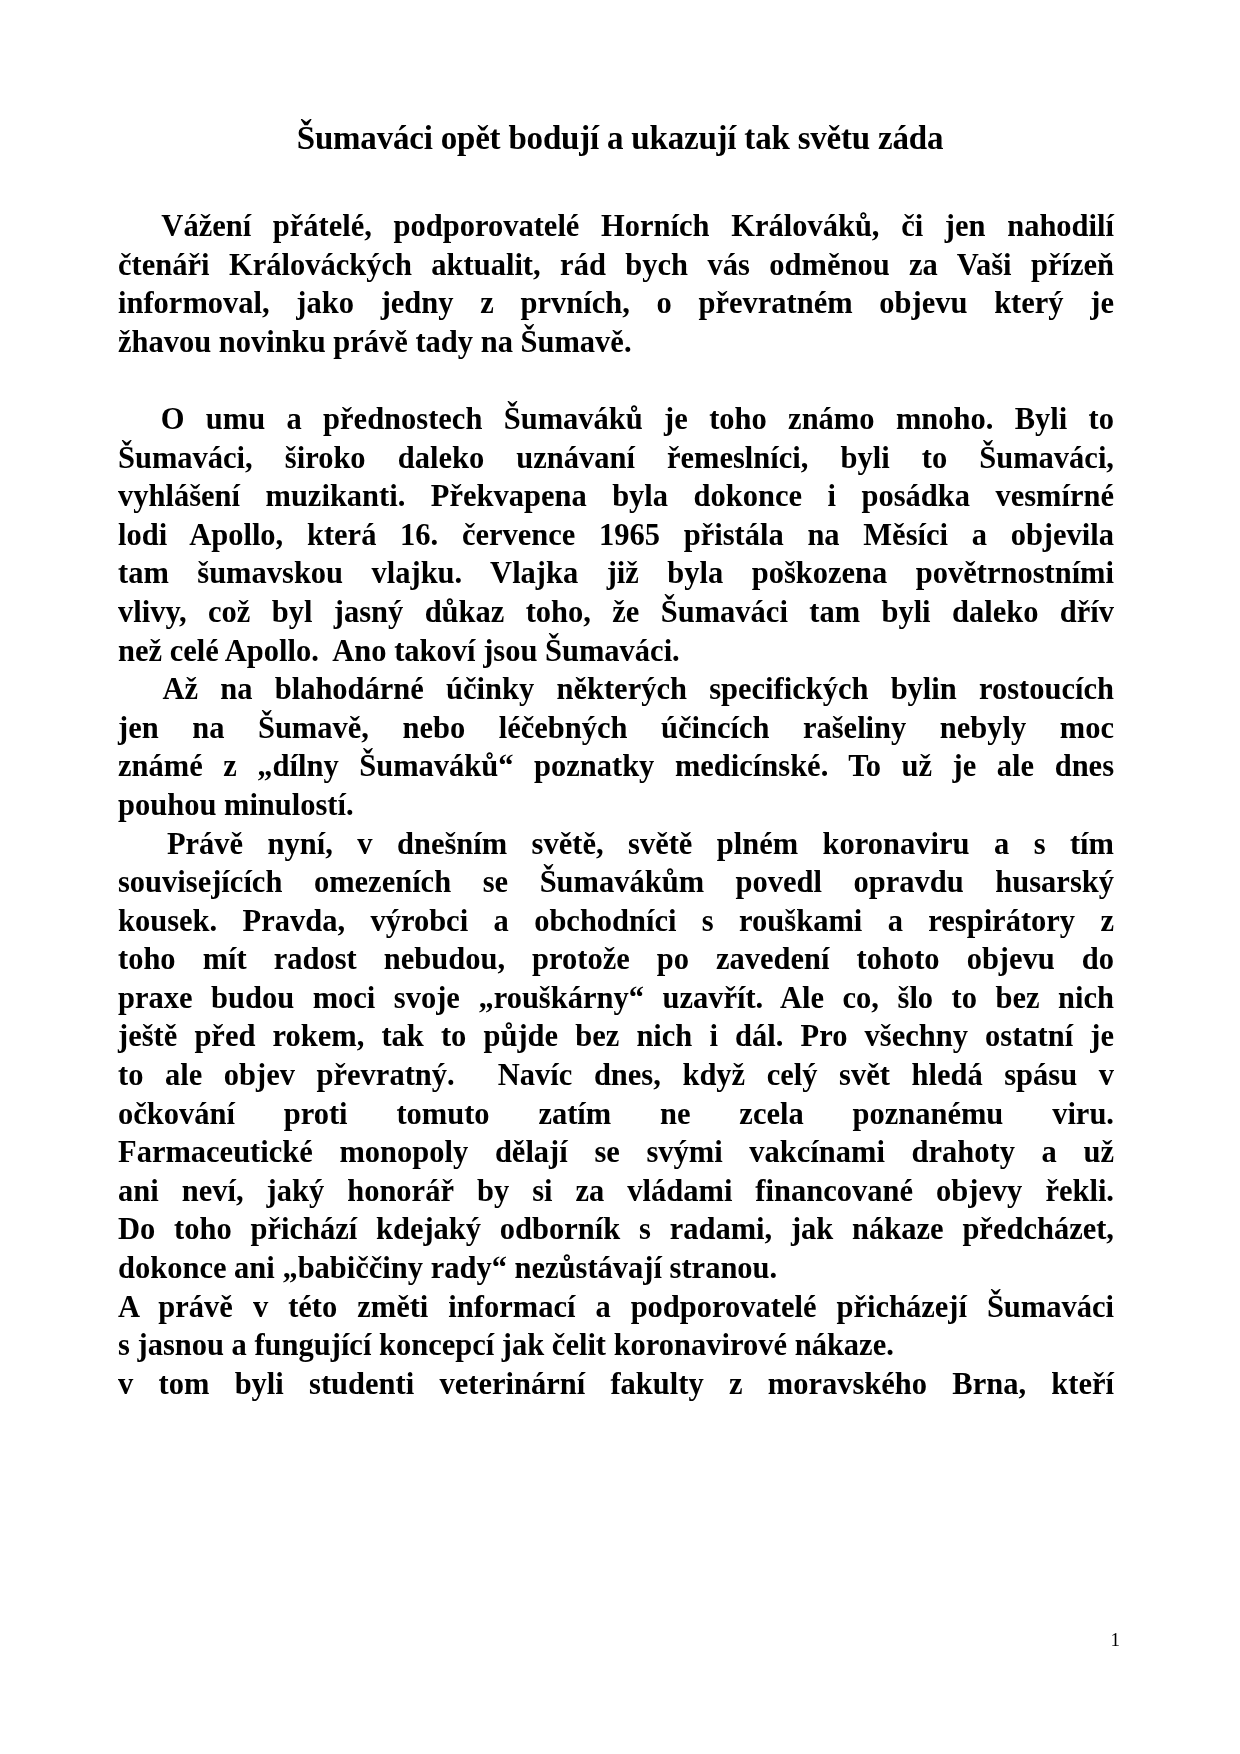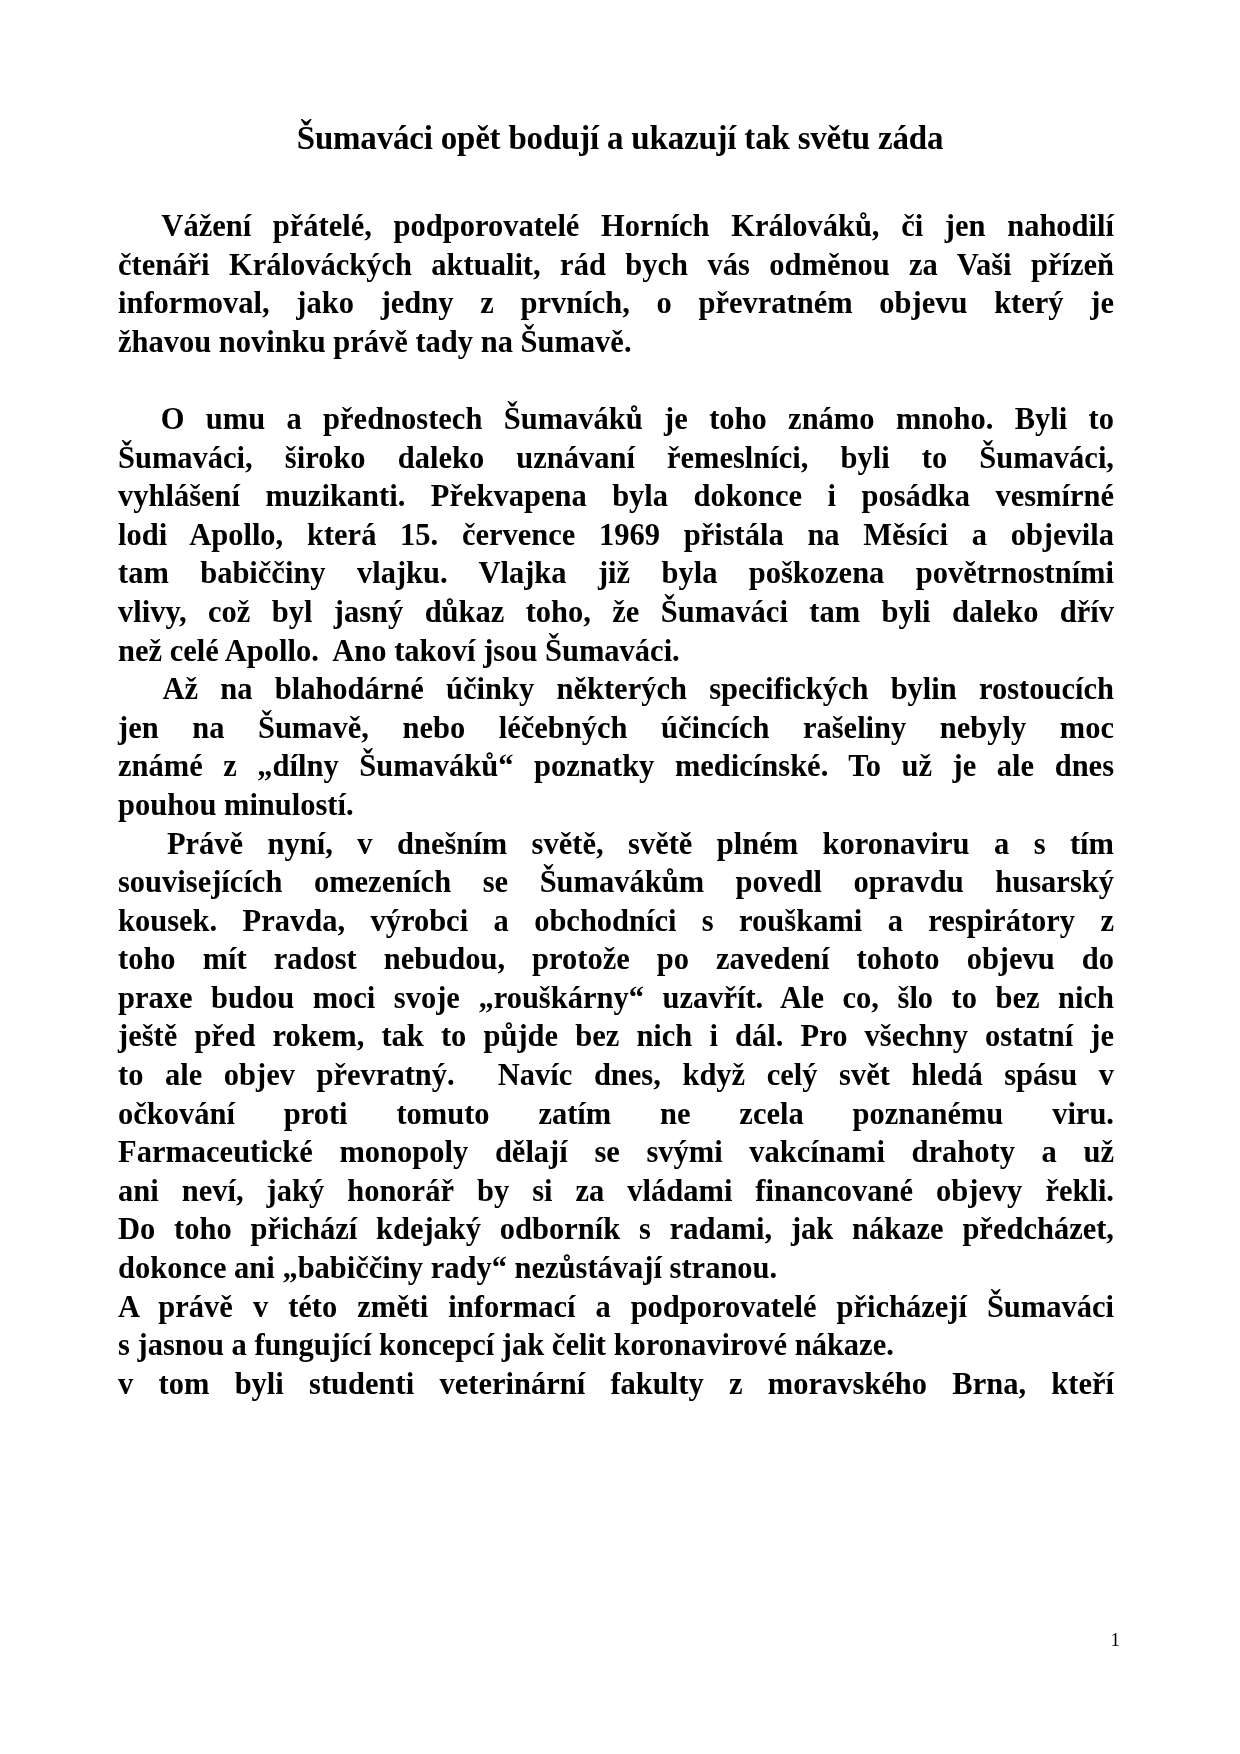--- a/index.html
+++ b/index.html
@@ -36,22 +36,22 @@
   <div class="title">Šumaváci opět bodují a ukazují tak světu záda</div>
   <div class="body" id="doc-body">
       <span class="line">&nbsp;&nbsp;Vážení přátelé, podporovatelé Horních Králováků, či jen nahodilí</span>
       <span class="line">čtenáři Králováckých aktualit, rád bych vás odměnou za Vaši přízeň</span>
       <span class="line">informoval, jako jedny z prvních, o převratném objevu který je</span>
       <span class="line last">žhavou novinku právě tady na Šumavě.</span>
       <span class="blank"></span>
       <span class="line">&nbsp;&nbsp;O umu a přednostech Šumaváků je toho známo mnoho. Byli to</span>
       <span class="line">Šumaváci, široko daleko uznávaní řemeslníci, byli to Šumaváci,</span>
       <span class="line">vyhlášení muzikanti. Překvapena byla dokonce i posádka vesmírné</span>
-      <span class="line">lodi Apollo, která 15. července 1969 přistála na Měsíci a objevila</span>
-      <span class="line">tam babiččiny vlajku. Vlajka již byla poškozena povětrnostními</span>
+      <span class="line">lodi Apollo, která 16. července 1965 přistála na Měsíci a objevila</span>
+      <span class="line">tam šumavskou vlajku. Vlajka již byla poškozena povětrnostními</span>
       <span class="line">vlivy, což byl jasný důkaz toho, že Šumaváci tam byli daleko dřív</span>
       <span class="line last">než celé Apollo.&nbsp; Ano takoví jsou Šumaváci.</span>
       <span class="line">&nbsp;&nbsp;Až na blahodárné účinky některých specifických bylin rostoucích</span>
       <span class="line">jen na Šumavě, nebo léčebných účincích rašeliny nebyly moc</span>
       <span class="line">známé z „dílny Šumaváků“ poznatky medicínské. To už je ale dnes</span>
       <span class="line last">pouhou minulostí.</span>
       <span class="line">&nbsp;&nbsp;Právě nyní, v dnešním světě, světě plném koronaviru a s tím</span>
       <span class="line">souvisejících omezeních se Šumavákům povedl opravdu husarský</span>
       <span class="line">kousek. Pravda, výrobci a obchodníci s rouškami a respirátory z</span>
       <span class="line">toho mít radost nebudou, protože po zavedení tohoto objevu do</span>

